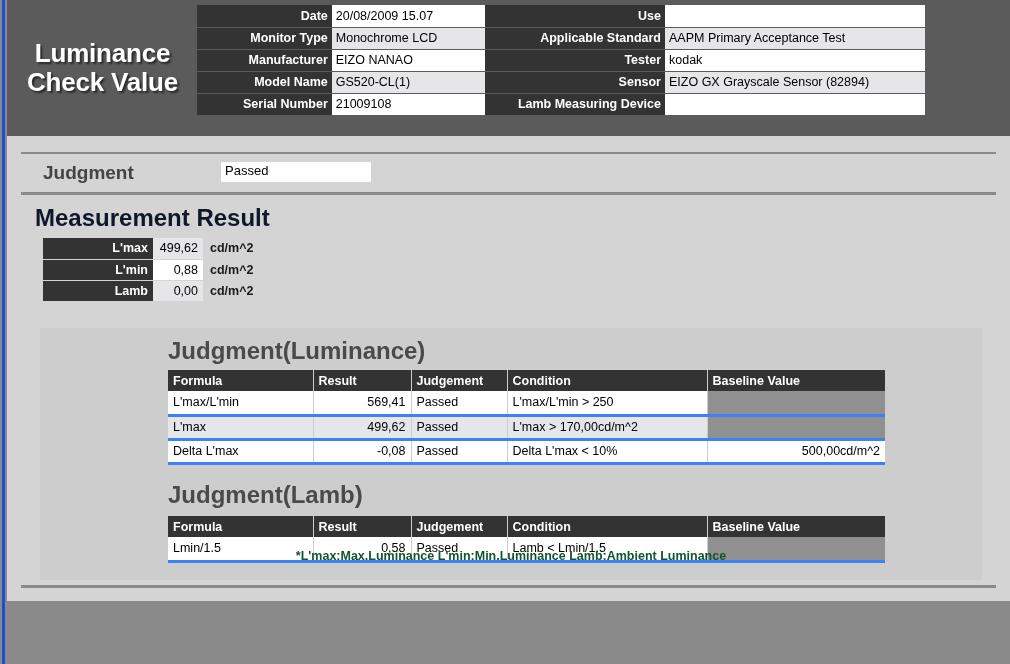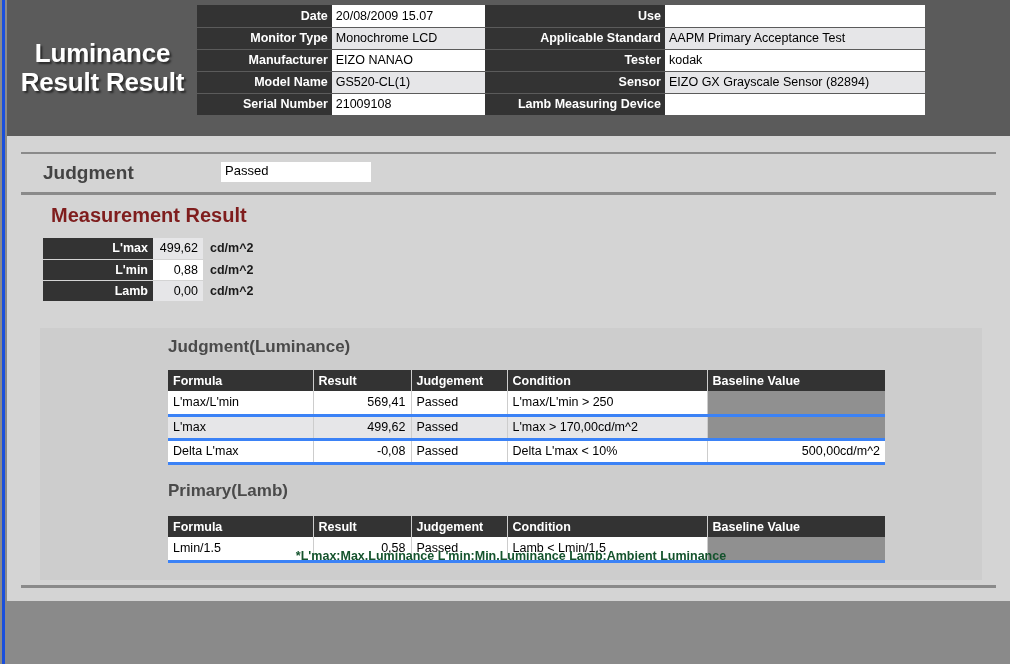--- a/index.html
+++ b/index.html
@@ -81,22 +81,22 @@
     padding:1px 4px;box-sizing:border-box;
   }
 
   
   #measure-panel{
     position:absolute;left:14px;top:196px;width:975px;height:389px;
     background:#d4d4d4;
     border-bottom:3px solid #8a8a8a;
   }
   #measure-title{
-    position:absolute;left:30px;top:8px;
-    font-size:20px;font-weight:bold;color:#7f1d1d;
+    position:absolute;left:14px;top:8px;
+    font-size:24px;font-weight:bold;color:#0f172a;
   }
   #mr-table{
     position:absolute;left:22px;top:42px;
     border-collapse:collapse;font-size:12.5px;
   }
   #mr-table td{height:21px;padding:0 5px;box-sizing:border-box;}
   #mr-table tr{border-bottom:1px solid #d4d4d4;}
   #mr-table td.k{
     background:#333333;color:#fff;font-weight:bold;text-align:right;width:110px;
   }
@@ -107,21 +107,21 @@
     background:transparent;color:#1a1a1a;font-weight:bold;
     padding-left:7px;text-align:left;
   }
 
   
   #sub-panel{
     position:absolute;left:19px;top:132px;width:942px;height:252px;
     background:#cdcdcd;
   }
   .sec-title{
-    font-size:17px;font-weight:bold;color:#4a4a4a;
+    font-size:24px;font-weight:bold;color:#4a4a4a;
     position:absolute;
   }
   #lum-title{left:128px;top:9px;}
   #lamb-title{left:128px;top:153px;}
 
   .jtable{
     position:absolute;left:128px;
     border-collapse:collapse;font-size:12.5px;
     background:#ffffff;
   }
@@ -166,21 +166,21 @@
 <div id="blue-rail">
   <div class="line"></div>
 </div>
 
 <div id="page">
 
   <div id="header">
     <div id="title-block">
       <div class="t">
         <span>Luminance</span><br>
-        <span>Result Result</span>
+        <span>Check Value</span>
       </div>
     </div>
 
     <table class="hdr-table" id="hdr-left">
       <tbody>
           <tr>
         <td class="lbl">Date</td>
         <td class="val">20/08/2009 15.07</td>
       </tr>
       <tr>
@@ -286,21 +286,21 @@
         <tr class="body-row">
           <td class="c-formula">Delta L'max</td>
           <td class="c-result num">-0,08</td>
           <td class="c-judge">Passed</td>
           <td class="c-cond">Delta L'max &lt; 10%</td>
           <td class="c-base num">500,00cd/m^2</td>
         </tr>
       </tbody>
         </table>
 
-      <div class="sec-title" id="lamb-title">Primary(Lamb)</div>
+      <div class="sec-title" id="lamb-title">Judgment(Lamb)</div>
 
       <table class="jtable" id="lamb-table">
         <tbody>
             <tr>
           <th class="c-formula">Formula</th>
           <th class="c-result">Result</th>
           <th class="c-judge">Judgement</th>
           <th class="c-cond">Condition</th>
           <th class="c-base">Baseline Value</th>
         </tr>

